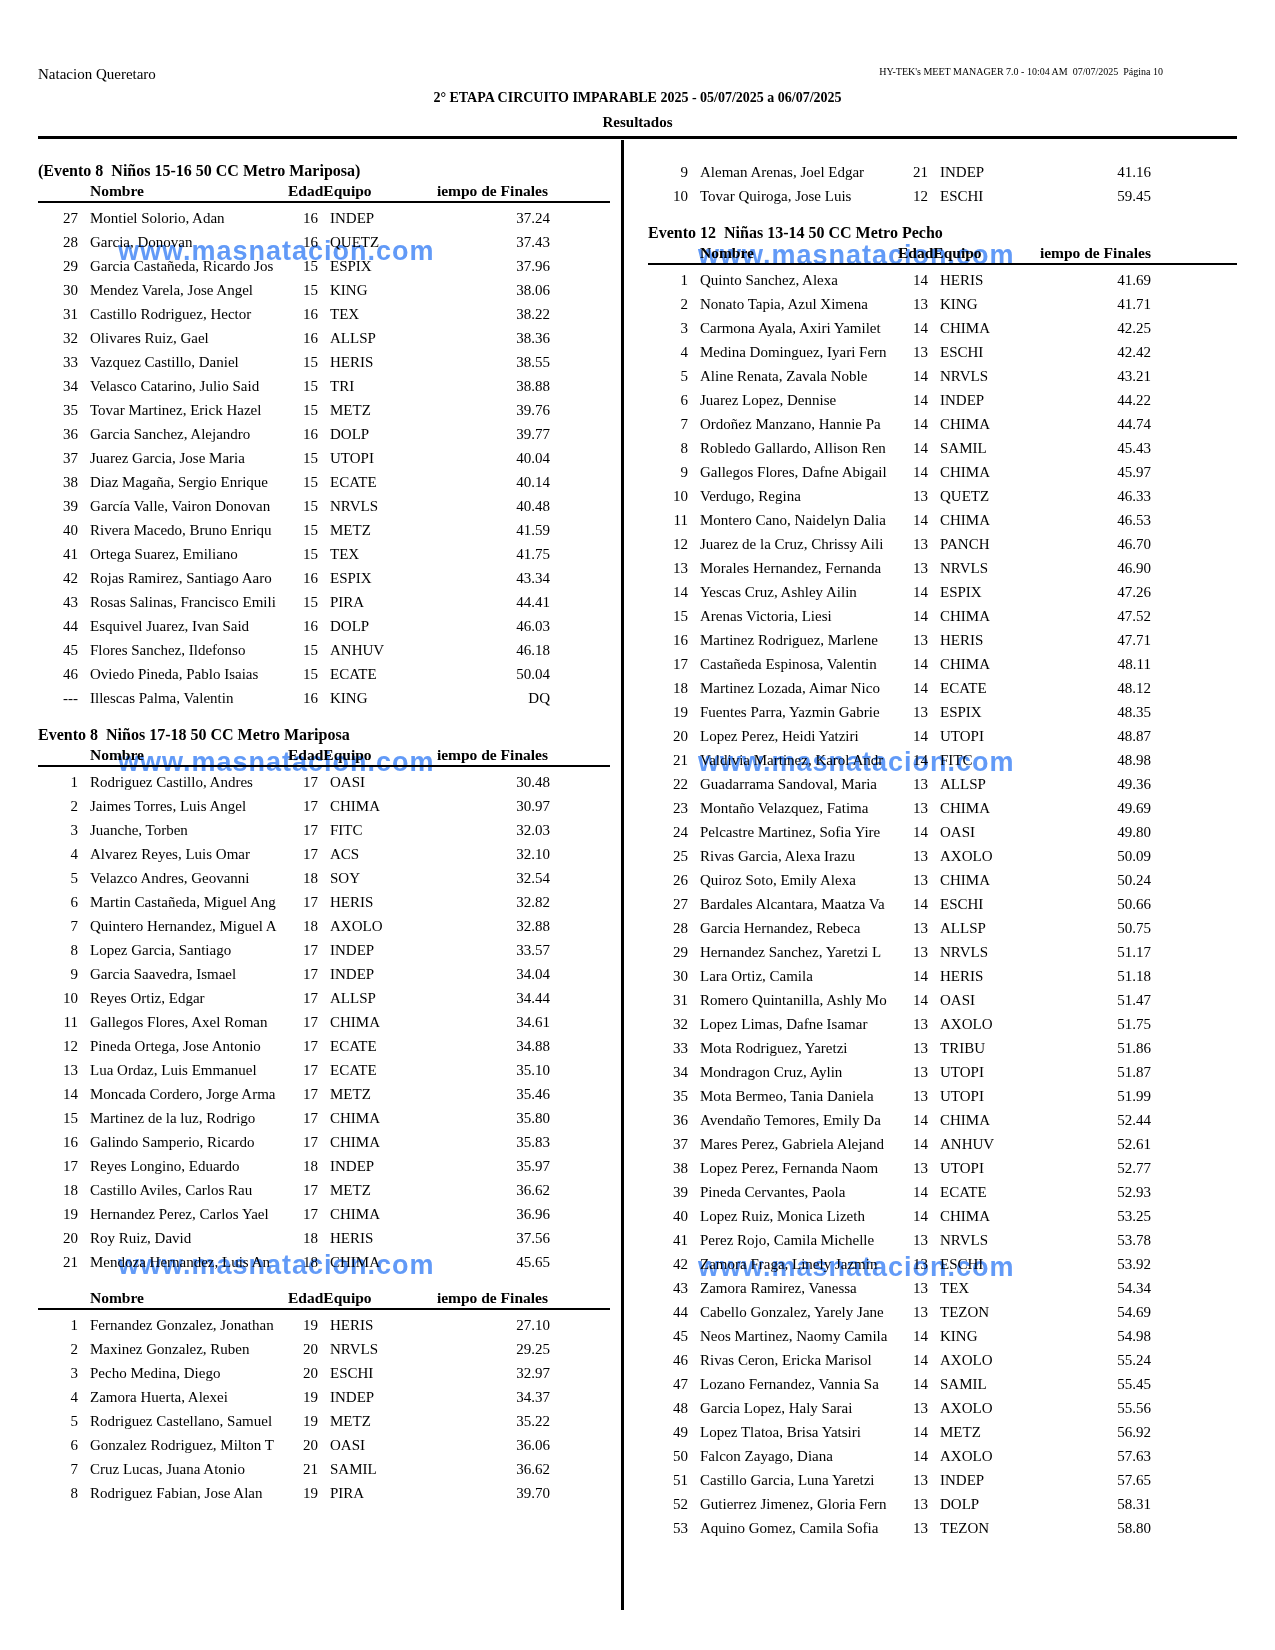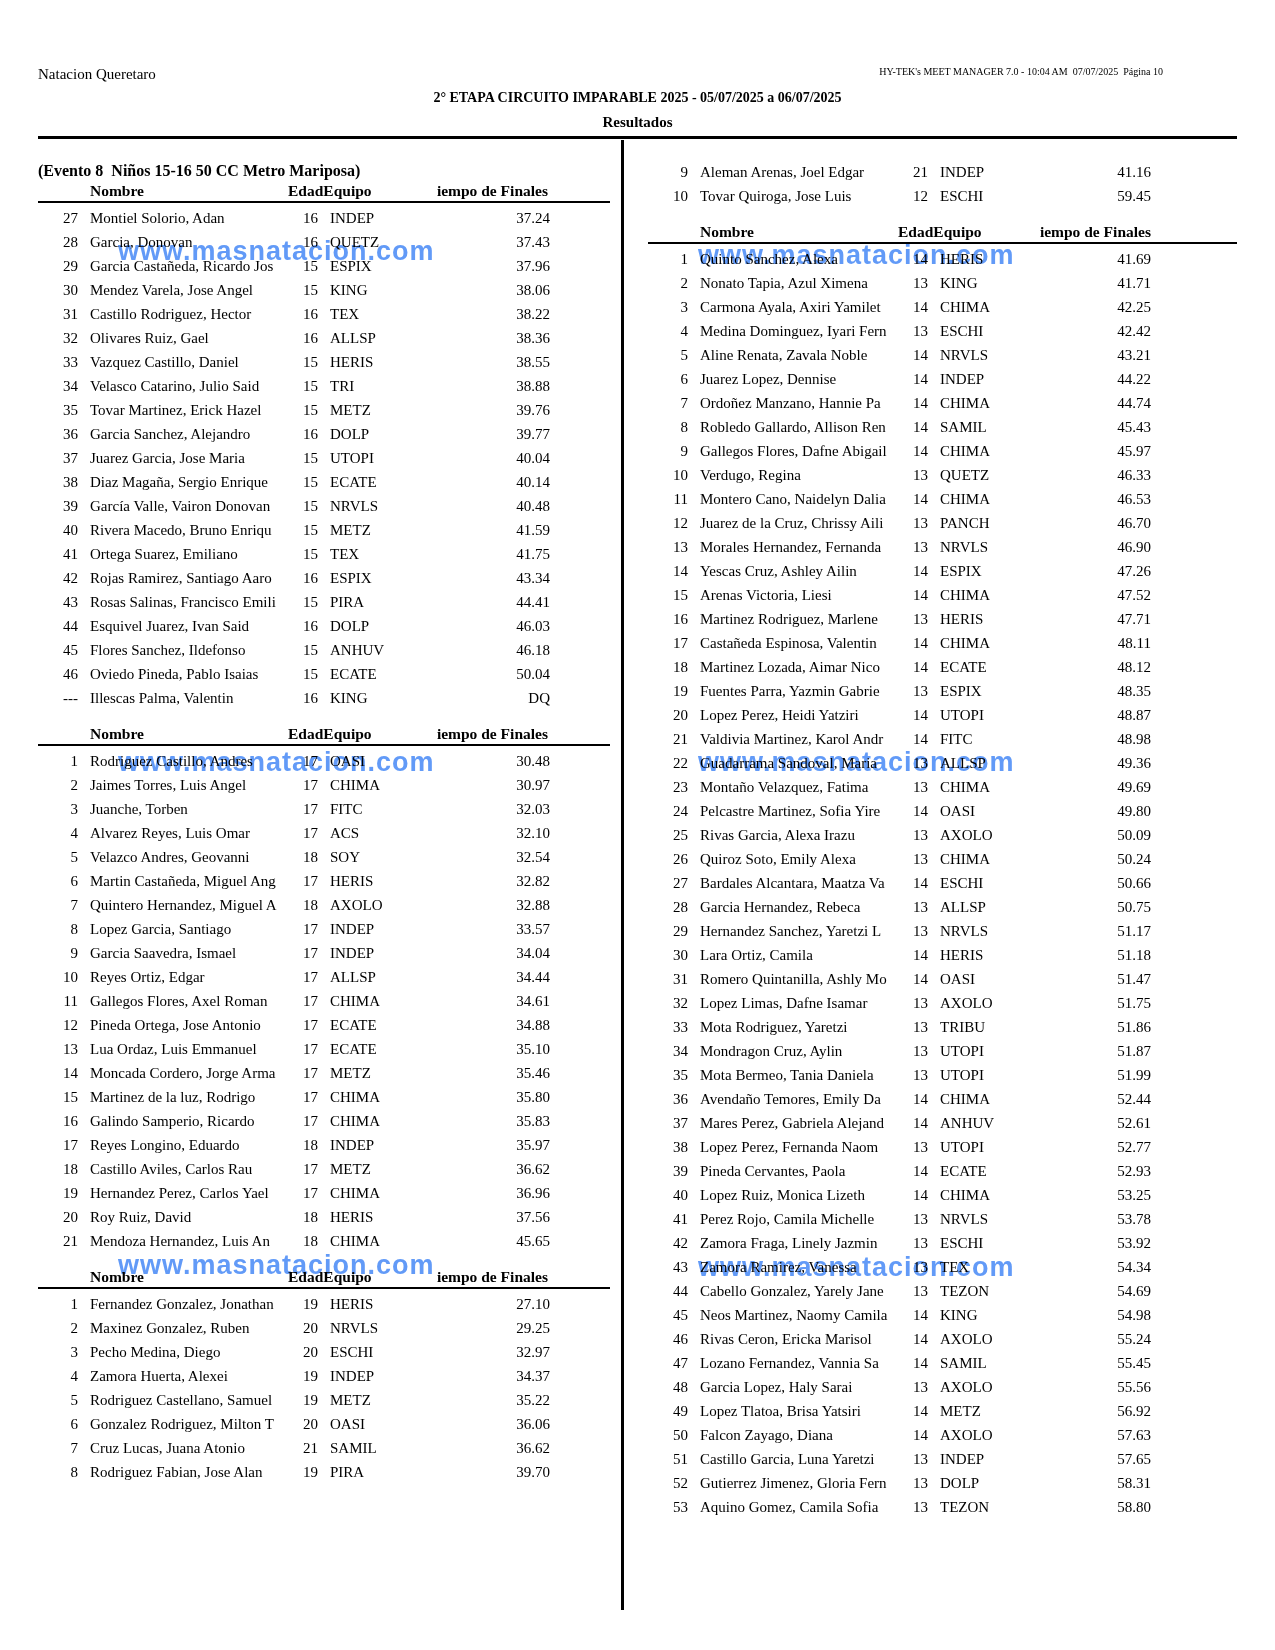--- a/index.html
+++ b/index.html
@@ -217,20 +217,21 @@
       </div>
       <div class="row">
         <span class="c-place">---</span>
         <span class="c-name">Illescas Palma, Valentin</span>
         <span class="c-age">16</span>
         <span class="c-team">KING</span>
         <span class="c-time">DQ</span>
       </div>
     </div>
     <div class="event-block">
+      <div class="event-title">Evento 8  Niños 17-18 50 CC Metro Mariposa</div>
       <div class="thead">
         <span class="h-name">Nombre</span>
         <span class="h-ageteam">EdadEquipo</span>
         <span class="h-time">iempo de Finales</span>
       </div>
       <div class="row">
         <span class="c-place">1</span>
         <span class="c-name">Rodriguez Castillo, Andres</span>
         <span class="c-age">17</span>
         <span class="c-team">OASI</span>
@@ -452,20 +453,21 @@
       </div>
       <div class="row">
         <span class="c-place">10</span>
         <span class="c-name">Tovar Quiroga, Jose Luis</span>
         <span class="c-age">12</span>
         <span class="c-team">ESCHI</span>
         <span class="c-time">59.45</span>
       </div>
     </div>
     <div class="event-block">
+      <div class="event-title">Evento 12  Niñas 13-14 50 CC Metro Pecho</div>
       <div class="thead">
         <span class="h-name">Nombre</span>
         <span class="h-ageteam">EdadEquipo</span>
         <span class="h-time">iempo de Finales</span>
       </div>
       <div class="row">
         <span class="c-place">1</span>
         <span class="c-name">Quinto Sanchez, Alexa</span>
         <span class="c-age">14</span>
         <span class="c-team">HERIS</span>

